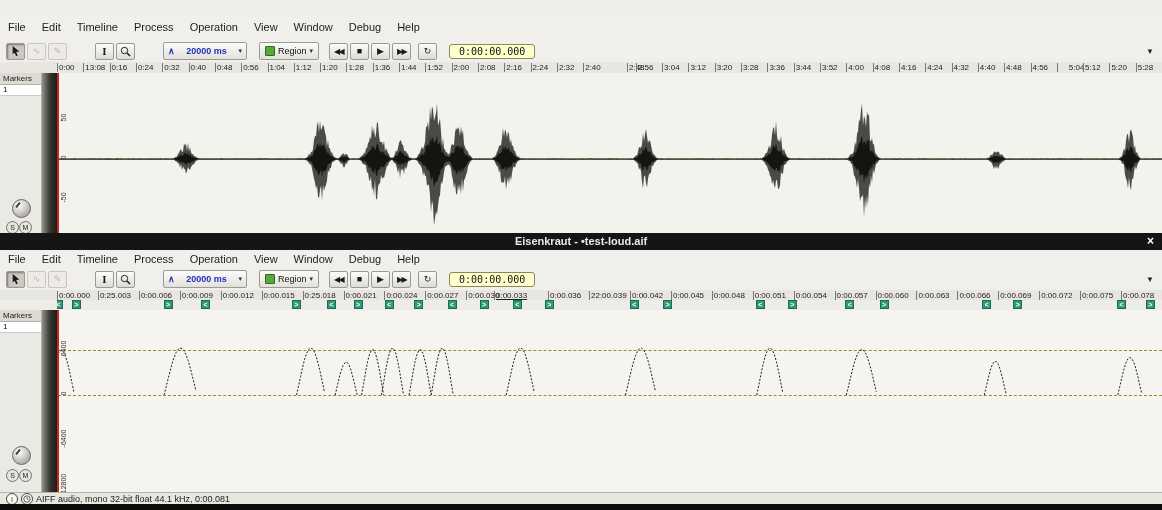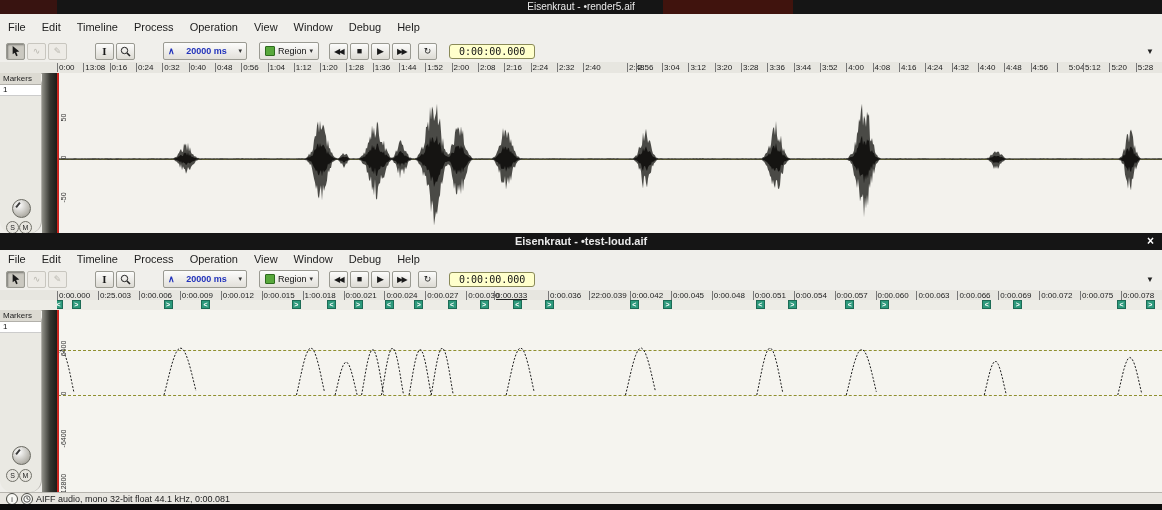--- a/index.html
+++ b/index.html
@@ -35,21 +35,21 @@
         gap:3px;padding:0 5px;font-size:9px;color:#111;}
   .swatch{width:8px;height:8px;background:#58a83c;border:1px solid #2d6b1e;border-radius:1px;}
   .transport{margin-left:10px;display:flex;}
   .timebox{margin-left:10px;background:#ffffcc;border:1px solid #8a8a58;border-radius:3px;
         padding:1px 9px;font-family:"DejaVu Sans Mono",monospace;font-size:10px;color:#111;}
   .panel-toggle{position:absolute;right:8px;font-size:8px;color:#222;}
   .ruler{position:absolute;right:0;background:#e7e6e0;border-bottom:1px solid #b8b6b0;overflow:hidden;}
   .ruler-left{position:absolute;left:0;background:#e7e6e0;border-bottom:1px solid #b8b6b0;}
   .rlabel{position:absolute;top:1px;height:9px;line-height:9px;font-size:8px;color:#222;
           border-left:1px solid #777;padding-left:1px;white-space:nowrap;}
-  .markers-panel{position:absolute;left:0;width:42px;background:#eae9e3;border-right:1px solid #b2b0aa;box-sizing:border-box;border-radius:12px;}
+  .markers-panel{position:absolute;left:0;width:42px;background:#eae9e3;border-right:1px solid #b2b0aa;box-sizing:border-box;}
   .markers-header{height:11px;line-height:11px;background:#dcdad2;border-bottom:1px solid #b2b0aa;
           font-size:8px;padding-left:3px;color:#222;}
   .marker-row{height:10px;line-height:10px;background:#ffffff;border-bottom:1px solid #ccc;
           font-size:8px;padding-left:3px;color:#111;}
   .knob{position:absolute;width:17px;height:17px;border-radius:50%;border:1px solid #6a6a62;
         background:radial-gradient(circle at 35% 30%,#ffffff,#b9b7b0 65%,#8a8880);}
   .knob-dot{position:absolute;width:2px;height:6px;background:#3a3a3a;left:4px;top:2px;transform:rotate(40deg);}
   .smbtn{position:absolute;width:11px;height:11px;border-radius:50%;border:1px solid #72726a;
         background:#e6e4de;font-size:7px;display:flex;align-items:center;justify-content:center;color:#222;}
   .rail{position:absolute;left:42px;width:15px;background:linear-gradient(90deg,#909088,#34342f 55%,#1c1c18);}
@@ -68,25 +68,20 @@
   .sicon{width:10px;height:10px;border-radius:50%;border:1px solid #4a4a44;background:#f8f8f4;
         display:inline-flex;align-items:center;justify-content:center;font-size:7px;margin-right:3px;color:#222;}
   .taskbar{position:absolute;left:0;right:0;background:#0c0c0c;}
 </style>
 </head>
 <body>
 
 <div class="screen">
 
   <section class="win" style="top:0;height:233px;">
-    <div class="titlebar" style="top:0;height:14px;font-size:10px;line-height:14px;">
-      <div class="tb-frag" style="left:0;width:57px;background:#381310;"></div>
-      <div class="tb-frag" style="left:663px;width:130px;background:#40130d;"></div>
-      <span class="tb-title">Eisenkraut - •render5.aif</span>
-    </div>
 
     <div class="menubar" style="top:14px;height:26px;">
         <span class="menu-item">File</span>
         <span class="menu-item">Edit</span>
         <span class="menu-item">Timeline</span>
         <span class="menu-item">Process</span>
         <span class="menu-item">Operation</span>
         <span class="menu-item">View</span>
         <span class="menu-item">Window</span>
         <span class="menu-item">Debug</span>
@@ -286,21 +281,21 @@
     </div>
 
     <div class="ruler-left" style="top:57px;height:10px;width:57px;"></div>
     <div class="ruler" style="top:57px;height:10px;left:57px;">
         <span class="rlabel" style="left: 0px;">0:00.000</span>
         <span class="rlabel" style="left: 40.9px;">0:25.003</span>
         <span class="rlabel" style="left: 81.9px;">0:00.006</span>
         <span class="rlabel" style="left: 122.8px;">0:00.009</span>
         <span class="rlabel" style="left: 163.7px;">0:00.012</span>
         <span class="rlabel" style="left: 204.6px;">0:00.015</span>
-        <span class="rlabel" style="left: 245.6px;">1:00.018</span>
+        <span class="rlabel" style="left: 245.6px;">0:25.018</span>
         <span class="rlabel" style="left: 286.5px;">0:00.021</span>
         <span class="rlabel" style="left: 327.4px;">0:00.024</span>
         <span class="rlabel" style="left: 368.3px;">0:00.027</span>
         <span class="rlabel" style="left: 409.3px;">0:00.030</span>
         <span class="rlabel" style="left: 437px; text-decoration: underline;">0:00.033</span>
         <span class="rlabel" style="left: 491.1px;">0:00.036</span>
         <span class="rlabel" style="left: 532px;">22:00.039</span>
         <span class="rlabel" style="left: 573px;">0:00.042</span>
         <span class="rlabel" style="left: 613.9px;">0:00.045</span>
         <span class="rlabel" style="left: 654.8px;">0:00.048</span>

